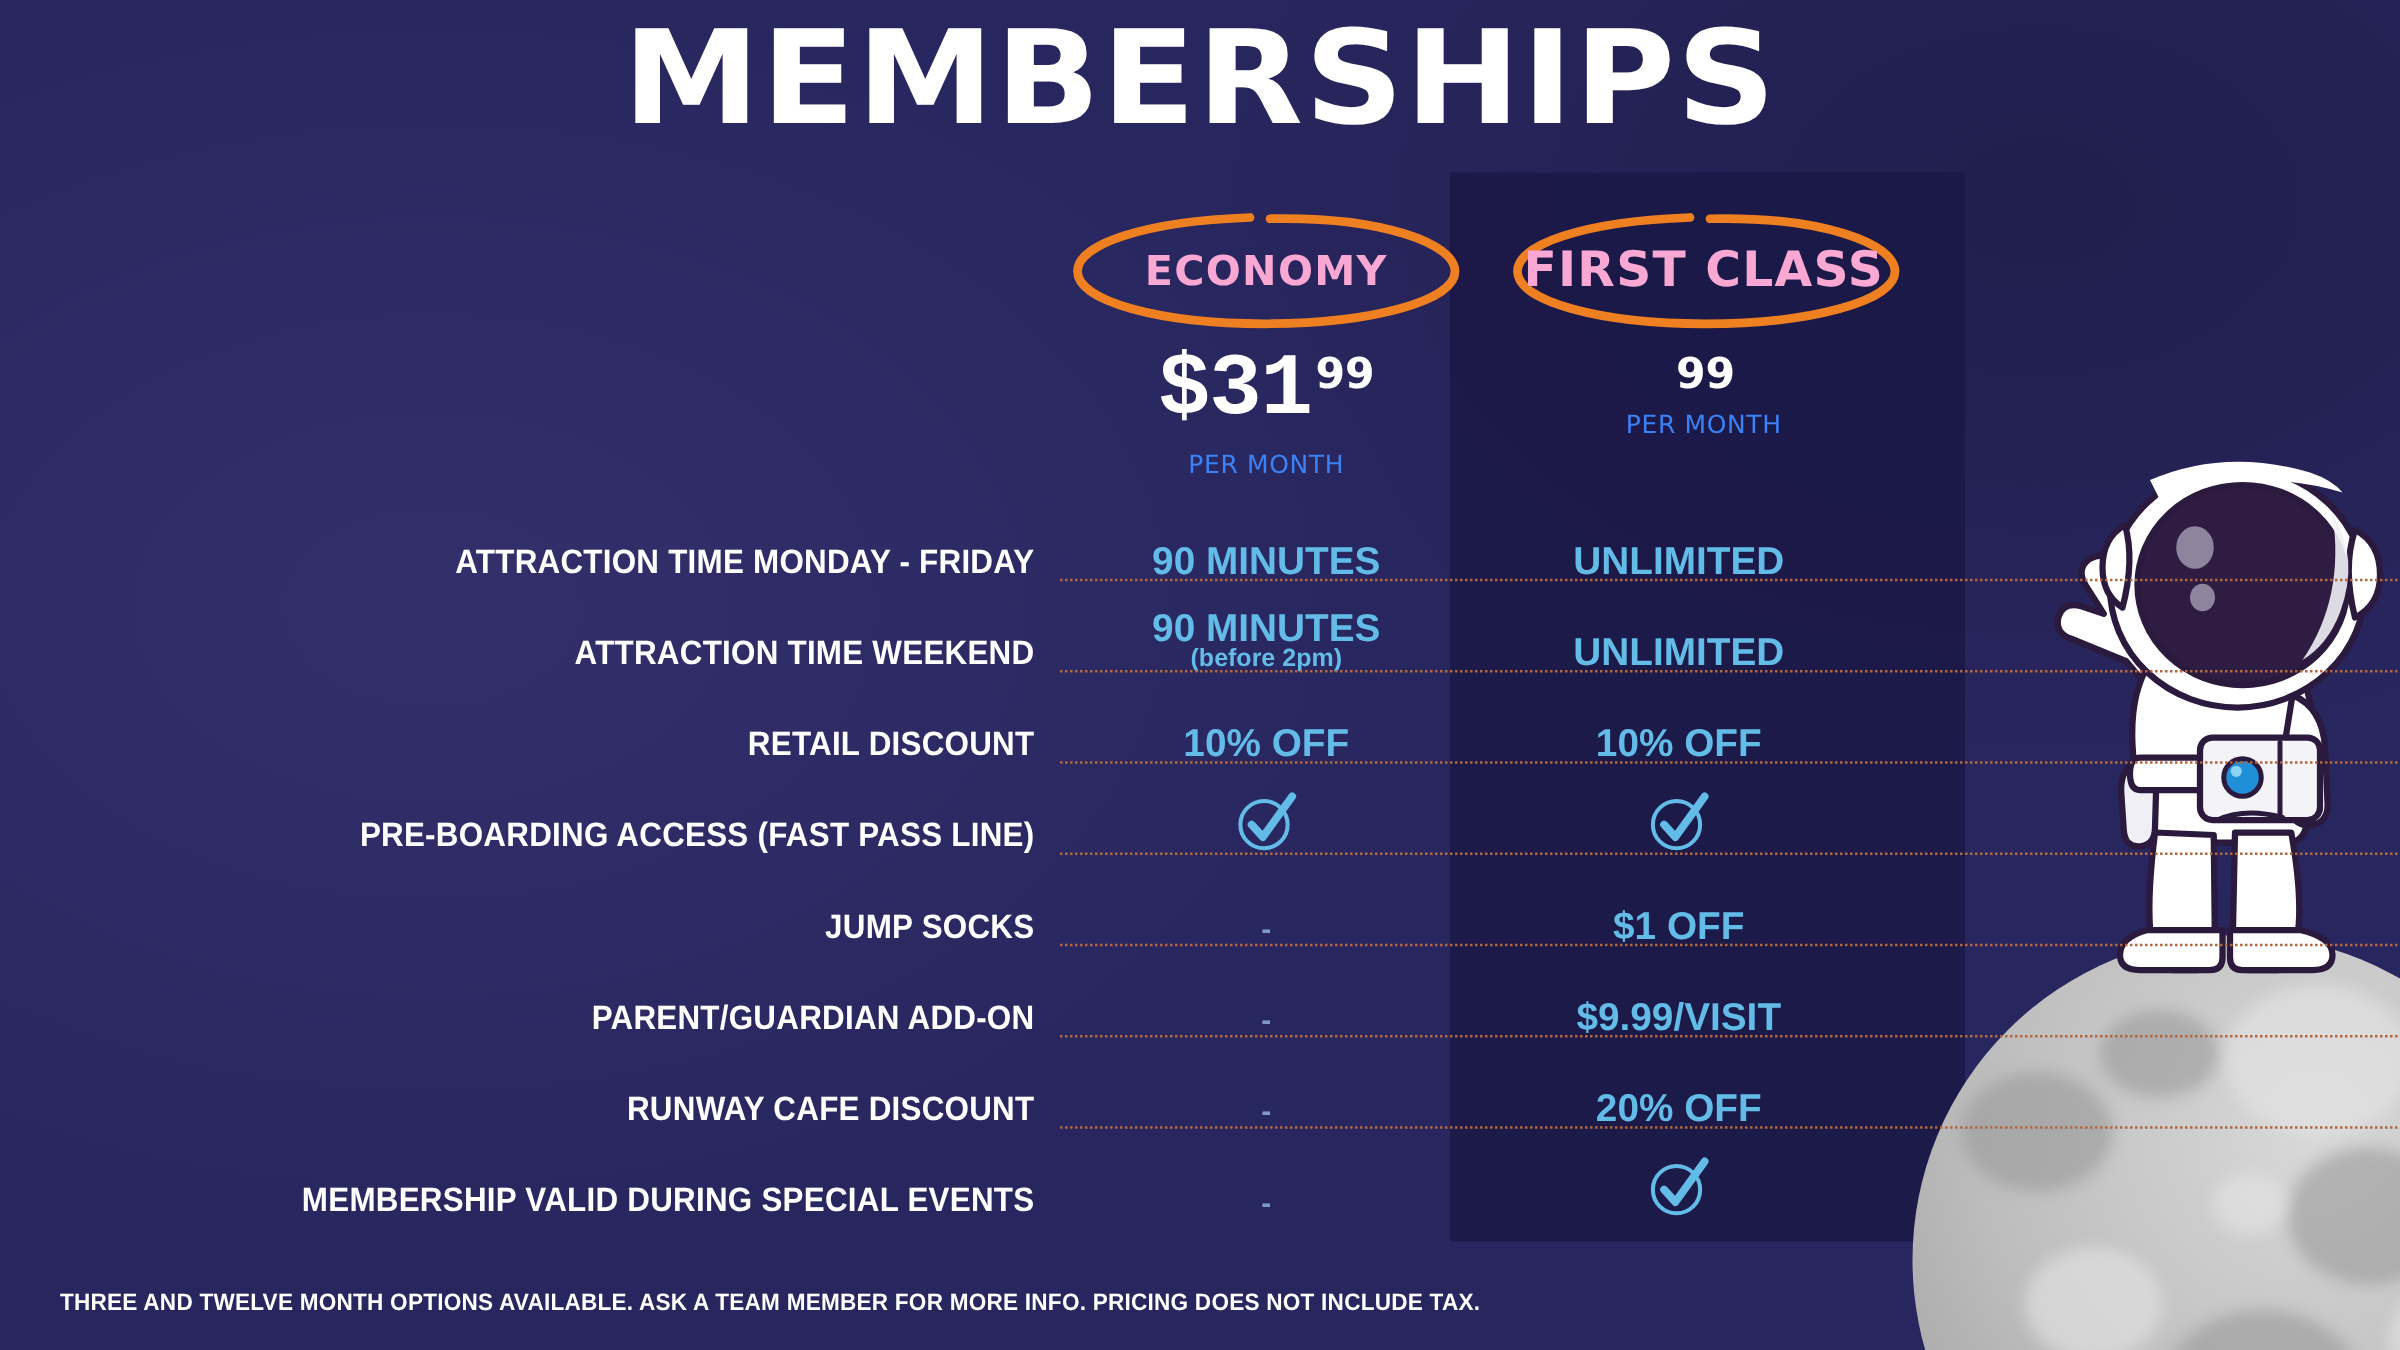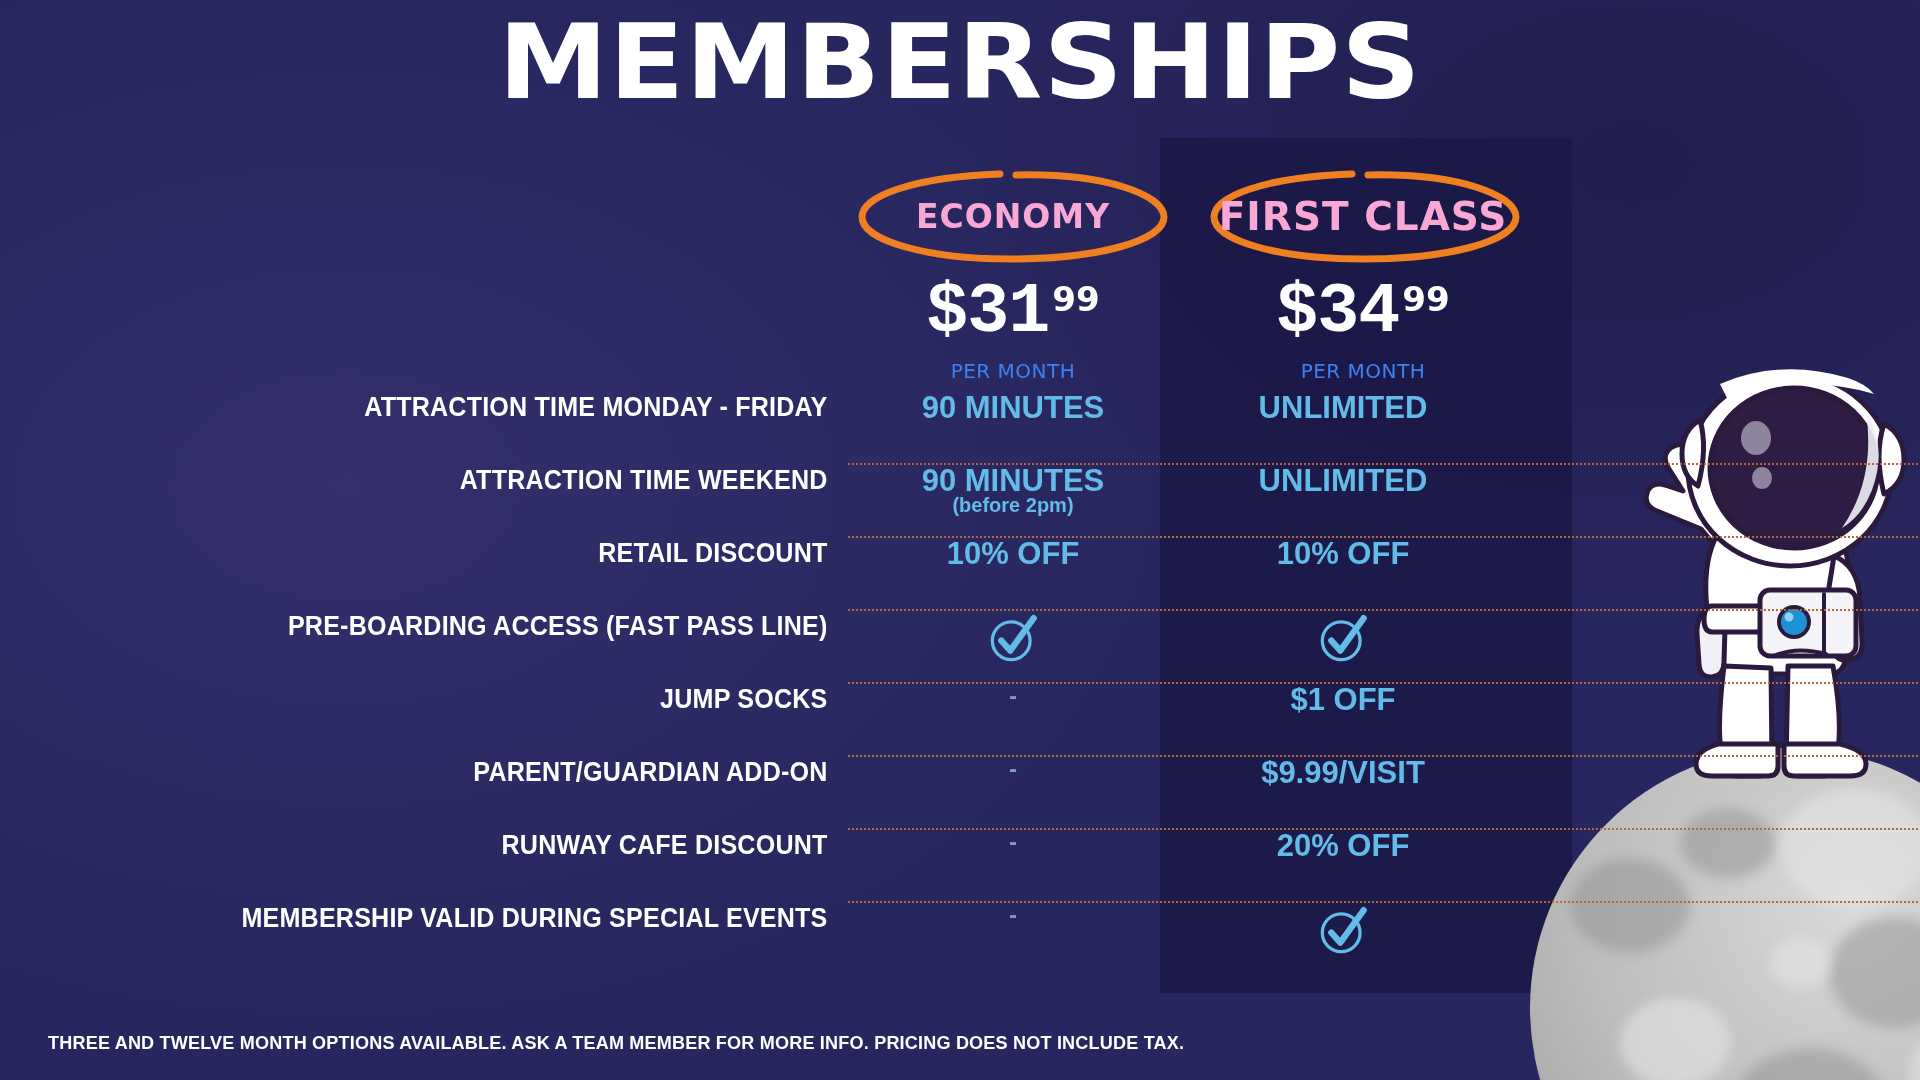--- a/index.html
+++ b/index.html
@@ -98,21 +98,21 @@
   }
 
   
   .table{
     position:absolute;
     left:0; top:392px;
     width:1572px;
   }
   .trow{
     display:flex;
-    align-items:flex-start;
+    align-items:flex-end;
     height:73px;
     position:relative;
   }
   .tlabel{
     width:848px;
     text-align:right;
     padding-right:22px;
     color:#ffffff;
     font-size:27px;
     font-weight:700;
@@ -275,21 +275,20 @@
 </div>
 
 <div class="plan firstclass">
   <div class="plan-badge">
     <svg viewBox="0 0 330 98">
       <path d="M170 8 C 260 6 318 28 318 50 C 318 74 250 92 166 92 C 82 92 16 74 16 50 C 16 29 68 10 154 7" fill="none" stroke="#ef8022" stroke-width="7" stroke-linecap="round"></path>
     </svg>
     <span class="plan-name">FIRST CLASS</span>
   </div>
   <div class="price-row">
-    <span class="price-main">$34</span>
     <span class="price-cents">99</span>
   </div>
   <div class="per-month">PER MONTH</div>
 </div>
 
 <div class="table" id="feature-table">
     <div class="trow">
       <div class="tlabel">ATTRACTION TIME MONDAY - FRIDAY</div>
       <div class="tcell">90 MINUTES</div>
       <div class="tcell">UNLIMITED</div>

